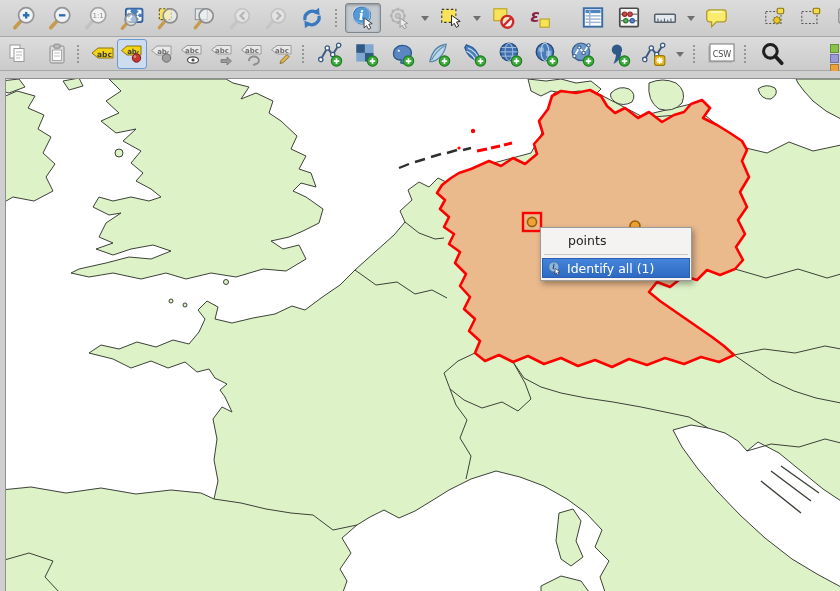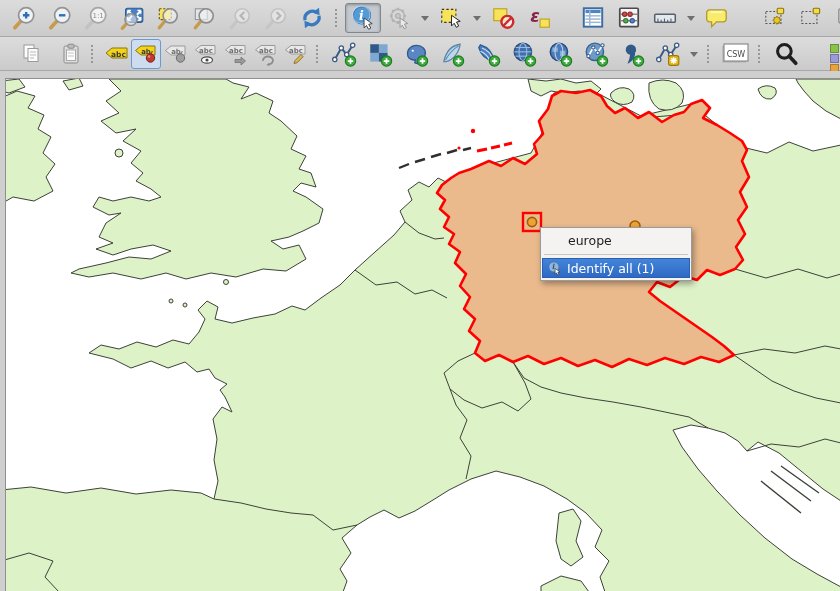--- a/index.html
+++ b/index.html
@@ -2,21 +2,21 @@
 <html style="--toolbar_bg: #d4d4d4; --sea: #ffffff; --land: #def2c8; --country_border: #3c4238; --highlight_fill: #eaba8d; --highlight_outline: #ff0000; --point_fill: #efa133; --point_stroke: #9a6108; --menu_selection: #3a79d2;"><head>
 <meta charset="utf-8">
 <style>
   html,body{margin:0;padding:0;background:#e0e0e0;}
   #app{position:relative;width:840px;height:591px;overflow:hidden;
        font-family:"DejaVu Sans","Liberation Sans",sans-serif;background:#ec4899;}
   
   .tbrow{display:flex;align-items:center;background:linear-gradient(#dcdcdc,#cbcbcb);
          border-bottom:1px solid #a8a8a8;box-sizing:border-box;position:relative;}
   #tb1{height:37px;padding-left:6px;}
-  #tb2{height:34px;padding-left:16px;}
+  #tb2{height:34px;padding-left:2px;}
   .btn{width:34px;height:28px;display:flex;align-items:center;justify-content:center;
        flex:0 0 auto;border:1px solid transparent;border-radius:3px;}
   .btn.sm{width:28px;}
   .btn.dd{width:14px;}
   .btn.pressed{background:#c3c9cf;border:1px solid #7e868e;
                box-shadow:inset 0 1px 3px rgba(0,0,0,.3);}
   .btn.checked{background:#cddcef;border:1px solid #6b9ad0;}
   .btn.disabled{opacity:.55;}
   .tbsep{width:3px;height:18px;border-left:2px dotted #979797;margin:0 5px;flex:0 0 auto;}
   .gap{flex:0 0 auto;}
@@ -521,21 +521,21 @@
 
         <circle cx="634" cy="225" r="5" fill="#efa133" stroke="#9a6108" stroke-width="1.6"></circle>
 
         <rect x="522" y="212" width="18" height="18" fill="none" stroke="#ff0000" stroke-width="2.4"></rect>
         <circle cx="531" cy="221" r="4.6" fill="#efa133" stroke="#9a6108" stroke-width="1.6"></circle>
       </svg>
     </div>
   </div>
 
   <div id="ctxmenu">
-    <div class="mi">europe</div>
+    <div class="mi">points</div>
     <div class="menusep"></div>
     <div class="mi sel">
       <svg width="15" height="15" viewBox="0 0 24 24">
         <circle cx="11" cy="9.5" r="8" fill="#8fb6dd" stroke="#4a6d96"></circle>
         <text x="10.5" y="13.5" font-size="11.5" font-style="italic" font-weight="bold" fill="#33506e" text-anchor="middle" font-family="DejaVu Serif,serif">i</text>
         <path d="M13 12l7.5 5.2-3.2.6 1.9 3.5-2.1 1.1-1.9-3.5-2.2 2.3z" fill="#fff" stroke="#222" stroke-width=".9"></path>
       </svg>
       <span class="lbl">Identify all (1)</span>
     </div>
   </div>

